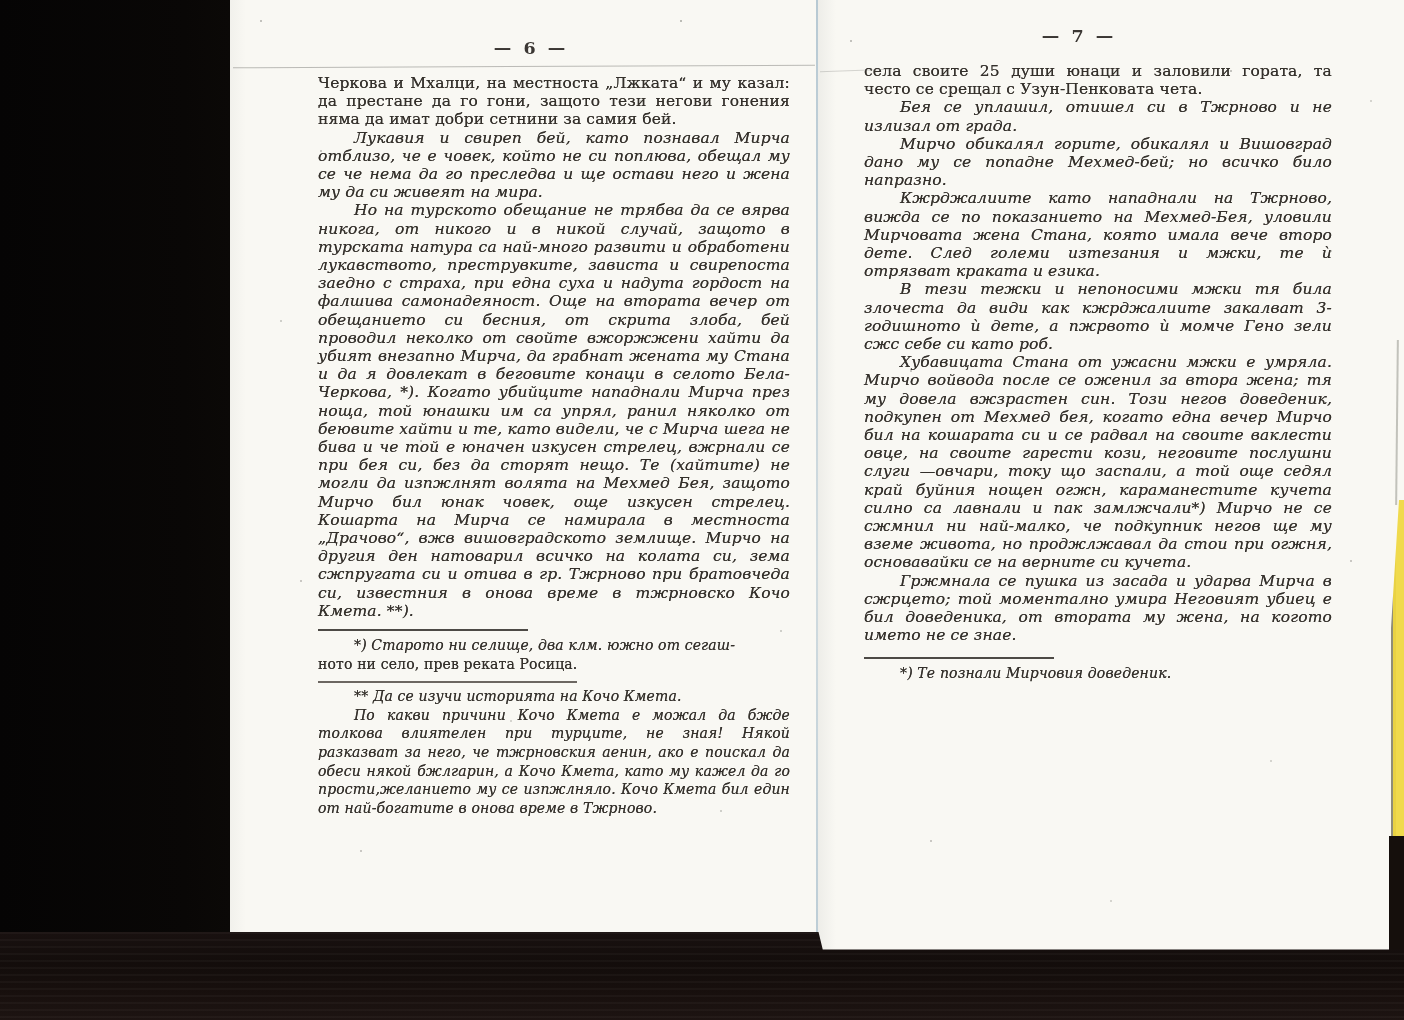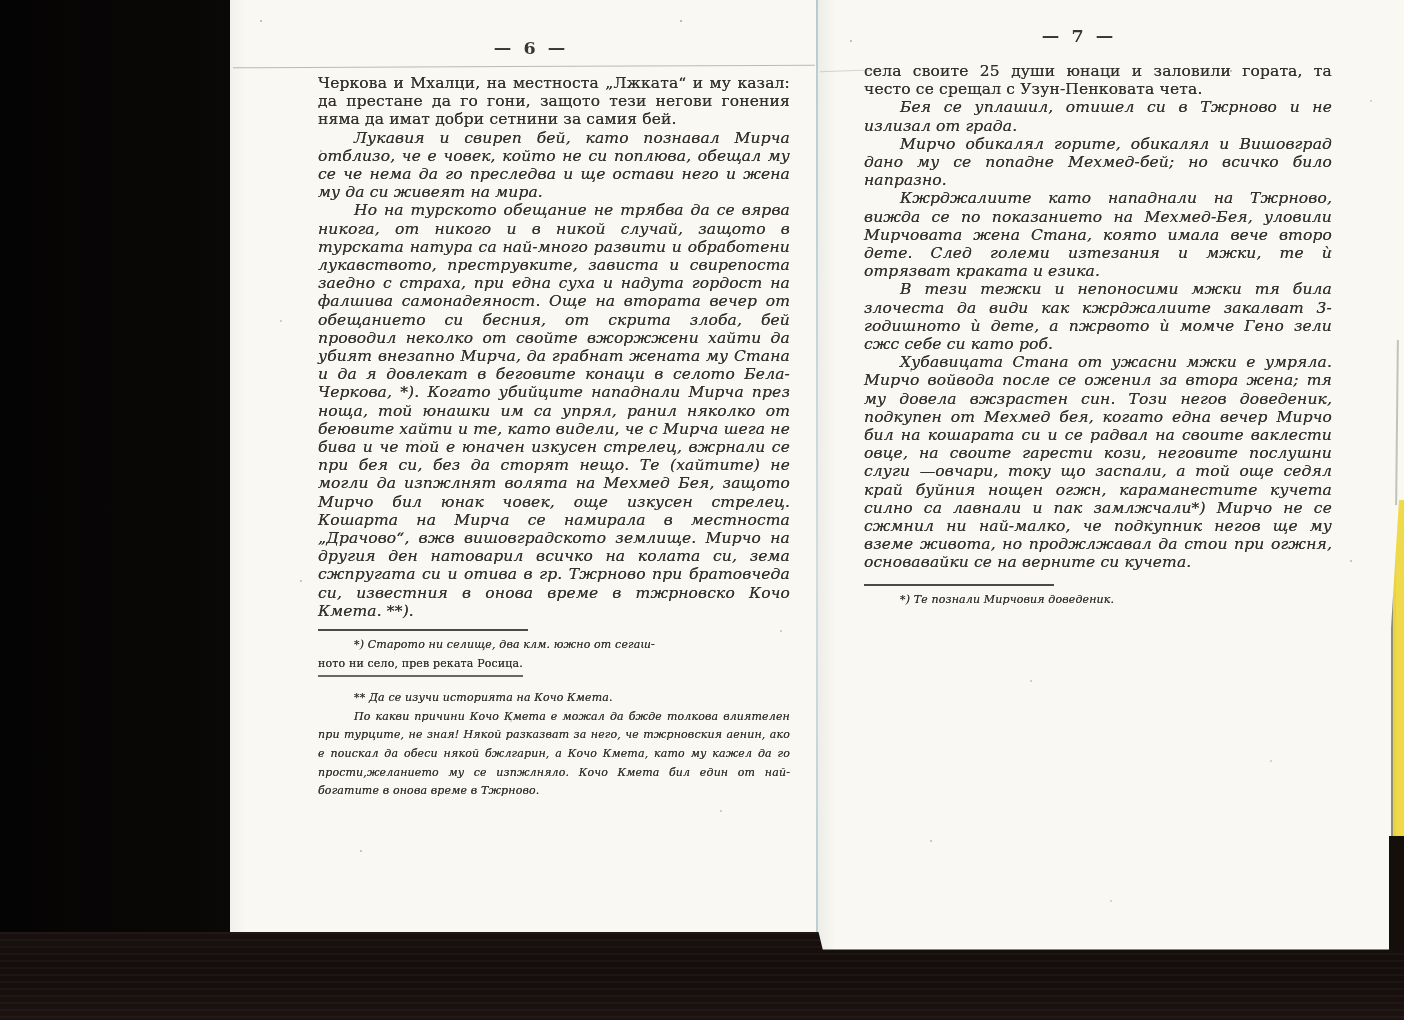--- a/index.html
+++ b/index.html
@@ -34,26 +34,26 @@
     font-size:15.5px; line-height:18.2px; color:#34302b;
     letter-spacing:0.15px;
     text-shadow:0 0 0.6px rgba(52,48,43,0.85);
   }
   .ind { text-indent:36px;font-style:italic; }
 
   .fn-rule { border-top:2px solid #4d4a45; margin:9px 0 5px 0; }
   #fn-rule-left  { width:210px; }
   #fn-rule-right { width:190px; margin-top:12px; }
 
-  .fn { font-size:11px; line-height:18.6px; }
-  .fn-gap { margin-top:12px; }
+  .fn { font-size:14px; line-height:18.6px; }
+  .fn-gap { margin-top:4px; }
   .underlined {
     display:inline-block;
     border-bottom:2px solid rgba(72,66,60,0.8);
-    padding-bottom:2px;
+    padding-bottom:8px;
   }
 
   
   .crease {
     position:absolute; height:1px; background:rgba(125,125,122,0.5);
   }
   #crease-left-top  { left:233px; top:66px;  width:582px; transform:rotate(-0.25deg); }
   #crease-right-top { left:820px; top:70px;  width:70px;  transform:rotate(-2deg); opacity:.6; }
 
   #gutter-line {
@@ -121,20 +121,21 @@
   <div class="page" id="page-right">
     <div class="pagenum" id="pagenum-right">— 7 —</div>
 
     <div class="text-block" id="text-right">
       <div class="para">села своите 25 души юнаци и заловили гората, та често се срещал с Узун-Пенковата чета.</div>
       <div class="para ind">Бея се уплашил, отишел си в Тжрново и не излизал от града.</div>
       <div class="para ind">Мирчо обикалял горите, обикалял и Вишовград дано му се попадне Мехмед-бей; но всичко било напразно.</div>
       <div class="para ind">Кжрджалиите като нападнали на Тжрново, вижда се по показанието на Мехмед-Бея, уловили Мирчовата жена Стана, която имала вече второ дете. След големи изтезания и мжки, те ѝ отрязват краката и езика.</div>
       <div class="para ind">В тези тежки и непоносими мжки тя била злочеста да види как кжрджалиите закалват 3-годишното ѝ дете, а пжрвото ѝ момче Гено зели сжс себе си като роб.</div>
       <div class="para ind">Хубавицата Стана от ужасни мжки е умряла. Мирчо войвода после се оженил за втора жена; тя му довела вжзрастен син. Този негов доведеник, подкупен от Мехмед бея, когато една вечер Мирчо бил на кошарата си и се радвал на своите ваклести овце, на своите гарести кози, неговите послушни слуги —овчари, току що заспали, а той още седял край буйния нощен огжн, караманестите кучета силно са лавнали и пак замлжчали*) Мирчо не се сжмнил ни най-малко, че подкупник негов ще му вземе живота, но проджлжавал да стои при огжня, основавайки се на верните си кучета.</div>
+      <div class="para ind">Гржмнала се пушка из засада и ударва Мирча в сжрцето; той моментално умира Неговият убиец е бил доведеника, от втората му жена, на когото името не се знае.</div>
 
       <div class="fn-rule" id="fn-rule-right"></div>
       <div class="para fn ind">*) Те познали Мирчовия доведеник.</div>
     </div>
   </div>
 
   <div class="noise" id="noise-left"></div>
   <div class="noise" id="noise-right"></div>
   <div class="crease" id="crease-left-top"></div>
   <div class="crease" id="crease-right-top"></div>

